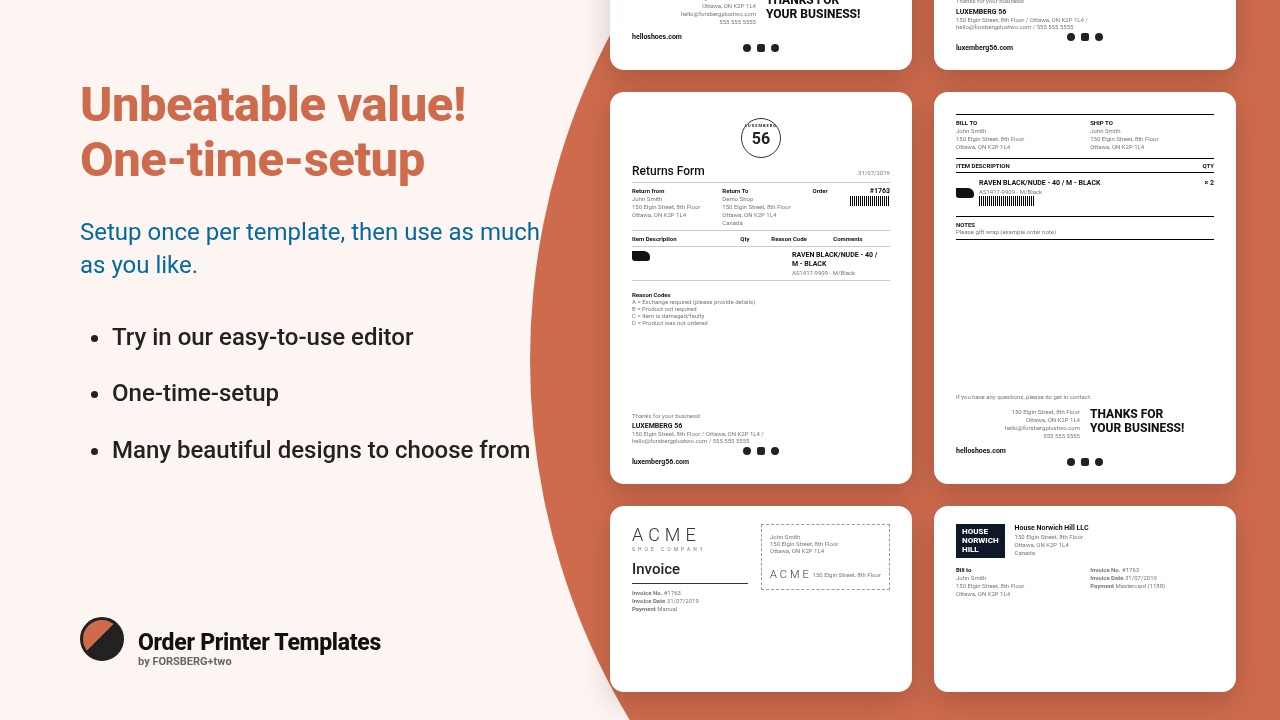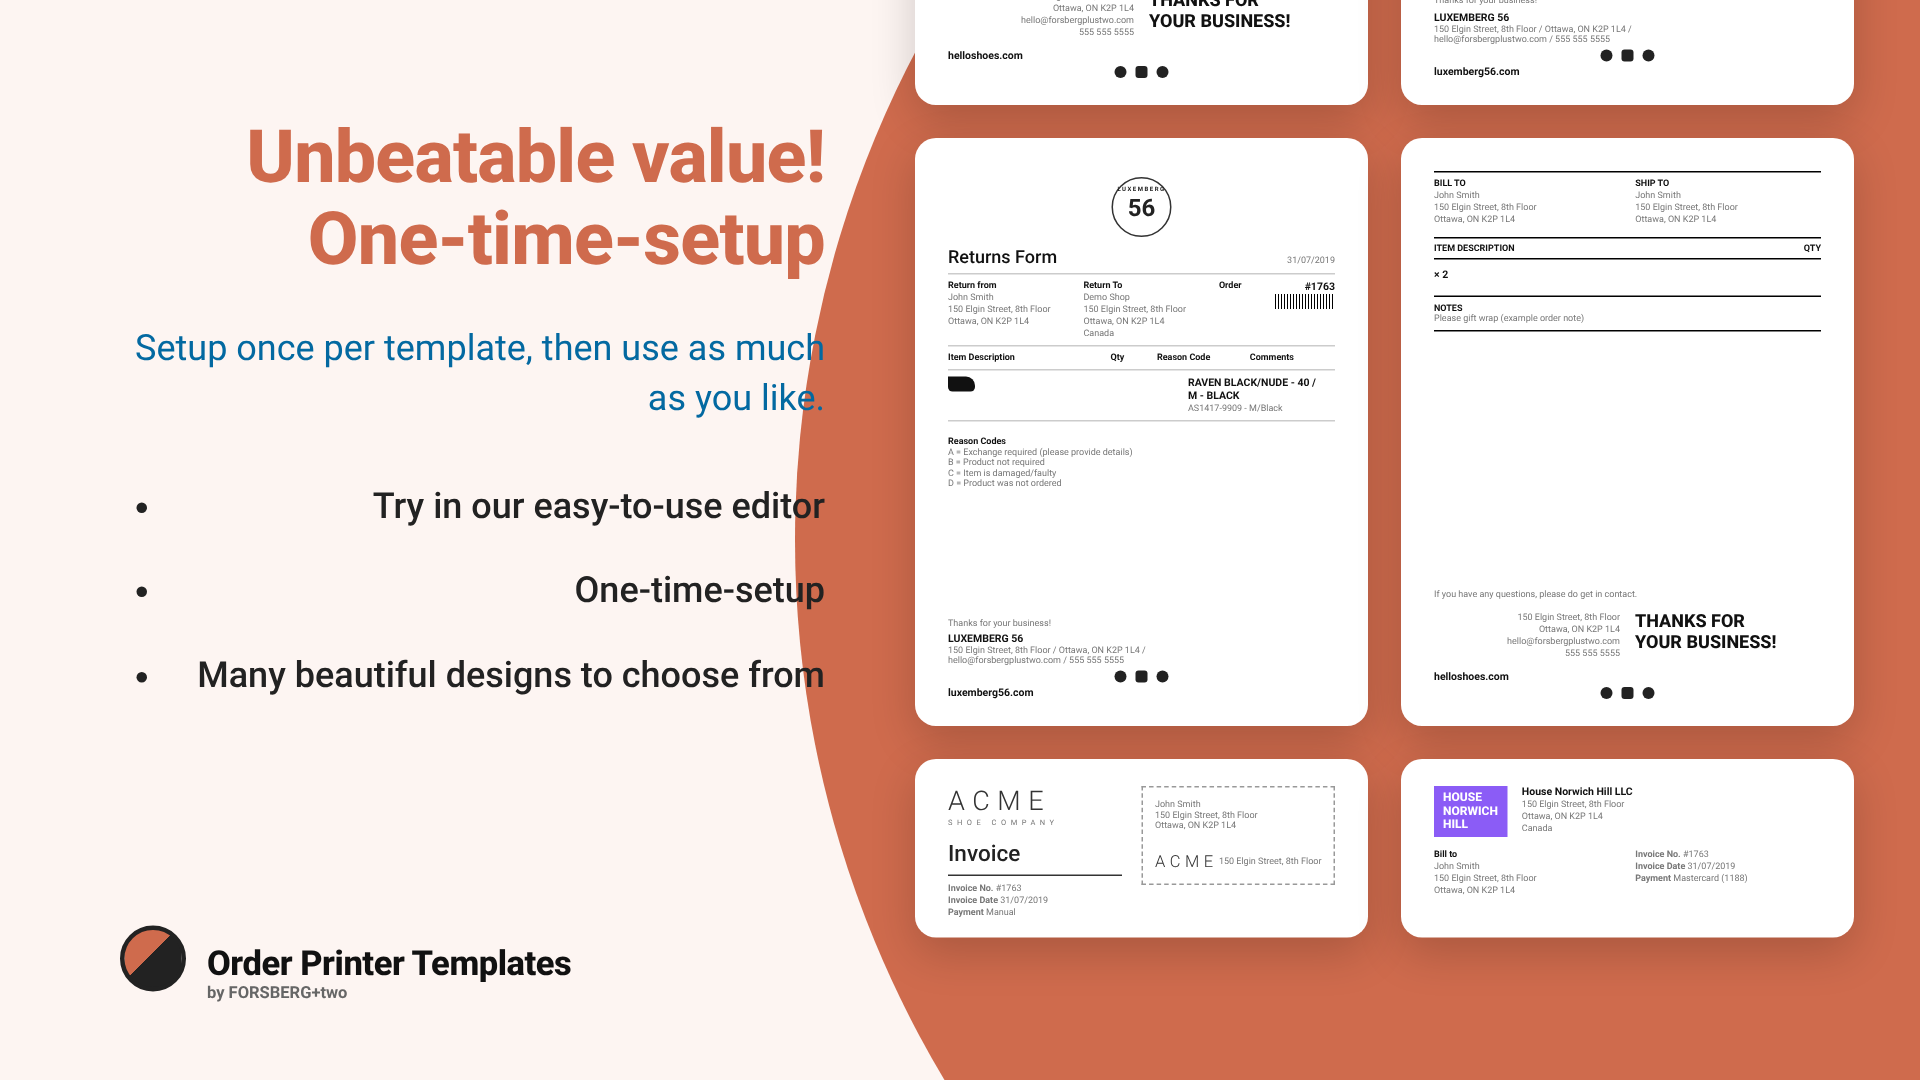--- a/index.html
+++ b/index.html
@@ -1,57 +1,57 @@
 <!DOCTYPE html>
 <html><head>
 <meta charset="utf-8">
 <style>
   *{box-sizing:border-box;margin:0;padding:0;}
   html,body{width:1280px;height:720px;overflow:hidden;font-family:-apple-system,BlinkMacSystemFont,"Segoe UI",Roboto,Helvetica,Arial,sans-serif;}
   body{background:#fdf5f2;position:relative;}
 
-  .left-pane{position:absolute;left:80px;top:78px;width:470px;text-align:right;}
+  .left-pane{position:absolute;left:80px;top:78px;width:470px;}
   .headline{font-size:49px;font-weight:800;color:#cf6b4d;line-height:1.12;letter-spacing:-0.5px;}
   .sub{margin-top:28px;font-size:24px;color:#0369a1;line-height:1.4;font-weight:400;}
   .bullets{margin-top:38px;padding-left:32px;}
   .bullets li{font-size:24px;color:#222;margin-bottom:24px;line-height:1.35;font-weight:500;list-style:disc;}
 
   .brand{position:absolute;left:80px;bottom:52px;display:flex;align-items:center;gap:14px;}
   .brand-logo{width:44px;height:44px;border-radius:50%;border:3px solid #222;position:relative;background:linear-gradient(135deg,#cf6b4d 45%,#222 45%);}
   .brand-text{display:flex;flex-direction:column;}
   .brand-title{font-size:23px;font-weight:800;color:#111;letter-spacing:-0.3px;margin-top:20px;}
   .brand-sub{font-size:11px;color:#666;font-weight:700;margin-top:-1px;}
 
   .circle{position:absolute;width:1400px;height:1400px;border-radius:50%;background:#cf6b4d;right:-650px;top:-340px;z-index:0;}
 
   .showcase{position:absolute;right:30px;top:-50px;width:640px;height:820px;z-index:1;display:flex;flex-wrap:wrap;gap:22px;align-content:flex-start;}
   .card{background:#fff;border-radius:14px;box-shadow:0 10px 30px rgba(0,0,0,0.18);width:302px;padding:18px 22px;color:#222;font-size:7px;display:flex;flex-direction:column;}
   .card.short{height:120px;justify-content:flex-end;}
   .card.tall{height:392px;}
-  .card.tiny{height:119px;}
+  .card.tiny{height:186px;}
 
   .micro{font-size:6px;color:#777;}
   .tiny-bold{font-size:7px;font-weight:700;color:#111;}
   .thanks{font-size:12px;font-weight:800;color:#111;line-height:1.1;}
   .hello-big{font-size:46px;font-weight:900;color:#111;letter-spacing:-2px;}
   .sec-title{font-size:12px;font-weight:500;color:#111;}
   .hr{border:none;border-top:1px solid #ccc;margin:4px 0;}
   .social{display:flex;gap:6px;justify-content:center;margin-top:3px;}
   .social span{width:8px;height:8px;border-radius:50%;background:#222;display:inline-block;}
   .social span.sq{border-radius:2px;}
   .barcode{display:inline-block;width:40px;height:10px;background:repeating-linear-gradient(90deg,#000 0 1px,transparent 1px 2px);}
   .shoe{width:18px;height:10px;background:#111;border-radius:0 6px 3px 3px;display:inline-block;position:relative;}
   .row{display:flex;justify-content:space-between;align-items:flex-start;}
   .col{display:flex;flex-direction:column;gap:1px;}
   .center{text-align:left;}
   .logo56{width:40px;height:40px;border-radius:50%;border:1px solid #333;margin:8px auto 6px;display:flex;align-items:center;justify-content:center;font-size:16px;font-weight:700;position:relative;}
   .logo56::before{content:'LUXEMBERG';position:absolute;top:4px;font-size:4px;letter-spacing:1px;}
   .acme-t{font-size:18px;font-weight:300;letter-spacing:5px;color:#333;}
   .acme-s{font-size:5px;letter-spacing:3px;color:#777;}
-  .hnh-logo{background:#8b5cf6;color:#fff;font-size:8px;font-weight:800;padding:4px 6px;line-height:1.1;display:inline-block;}
+  .hnh-logo{background:#0f172a;color:#fff;font-size:8px;font-weight:800;padding:4px 6px;line-height:1.1;display:inline-block;}
   .label6{font-size:6px;font-weight:700;color:#111;}
   .gap{height:8px;}
 </style>
 </head>
 <body>
 
 <div class="circle"></div>
 
 <div class="left-pane">
   <h1 class="headline">
@@ -198,20 +198,28 @@
         <span class="micro">150 Elgin Street, 8th Floor</span>
         <span class="micro">Ottawa, ON K2P 1L4</span>
       </div>
     </div>
     <div class="gap"></div>
     <div class="row label6" style="border-top:1px solid #000;border-bottom:1px solid #000;padding:3px 0;">
       <span>ITEM DESCRIPTION</span>
         <span>QTY</span>
     </div>
     <div class="row" style="padding:6px 0;">
+      <div style="display:flex;gap:5px;align-items:center;">
+        <span class="shoe"></span>
+        <div class="col">
+          <span class="tiny-bold">RAVEN BLACK/NUDE - 40 / M - BLACK</span>
+          <span class="micro">AS1417-9909 - M/Black</span>
+          <span class="barcode" style="width:55px;"></span>
+        </div>
+      </div>
       <span class="tiny-bold">× 2</span>
     </div>
     <hr class="hr" style="border-color:#000;">
     <span class="label6">NOTES</span>
     <span class="micro">Please gift wrap (example order note)</span>
     <hr class="hr" style="border-color:#000;">
     <div style="flex:1;"></div>
     <div class="center micro">If you have any questions, please do get in contact.</div>
     <div class="gap"></div>
     <div class="row">

